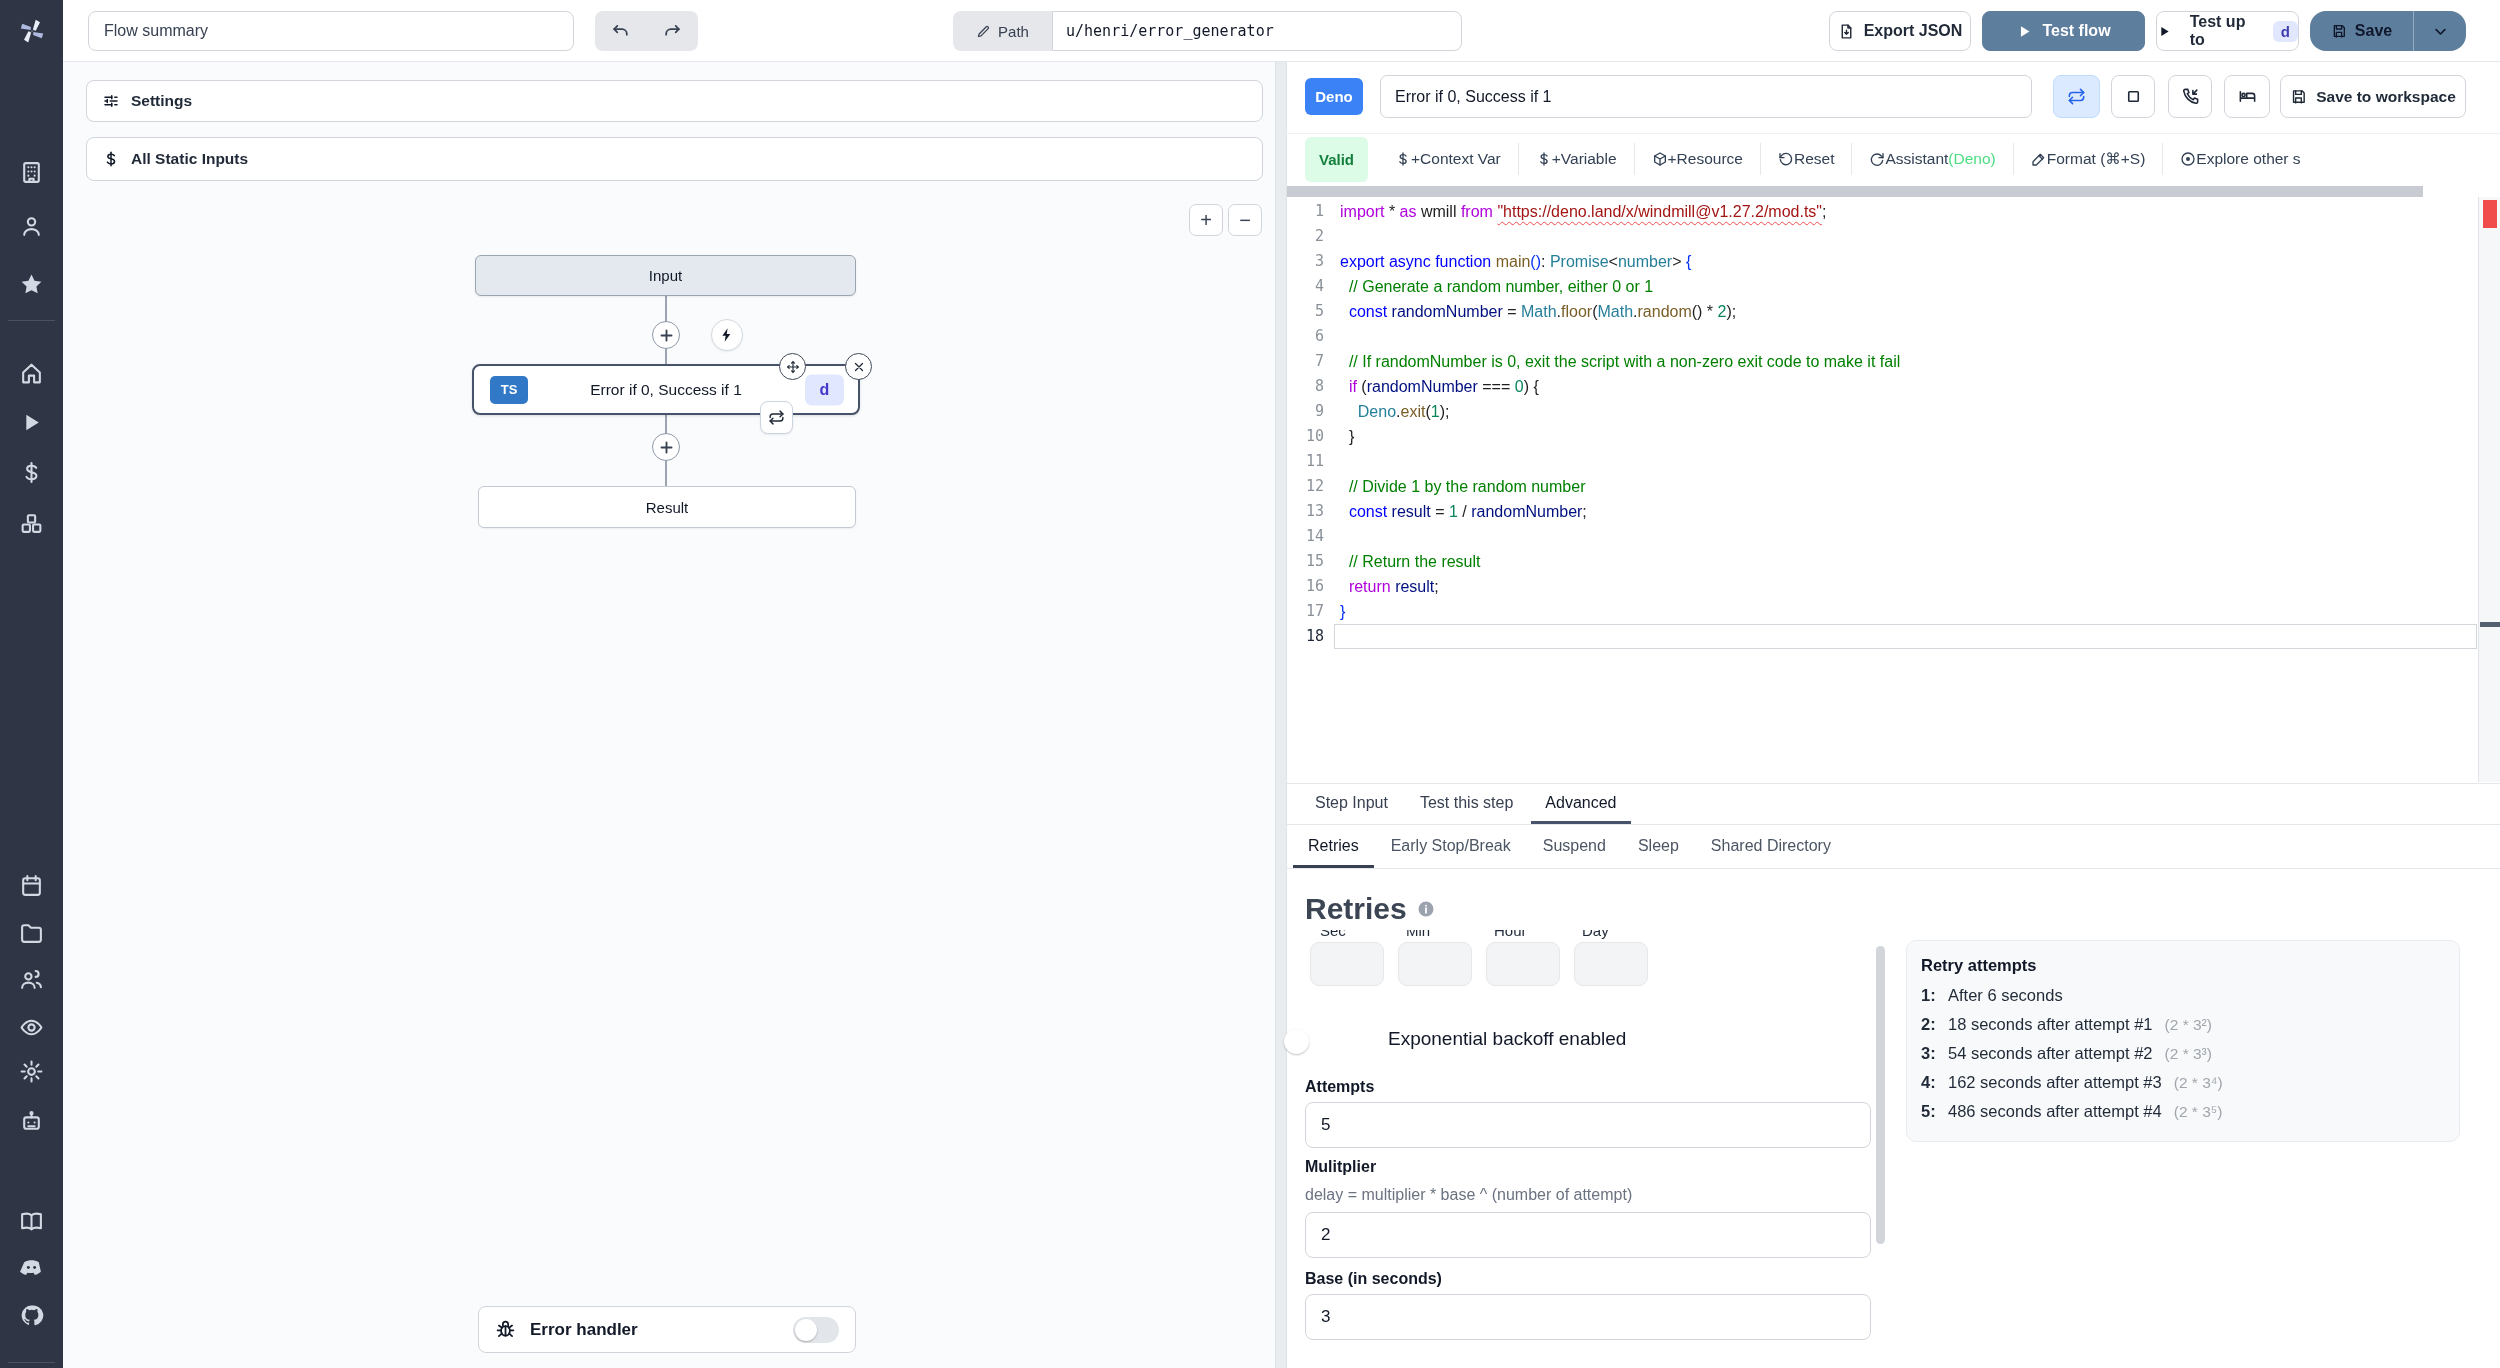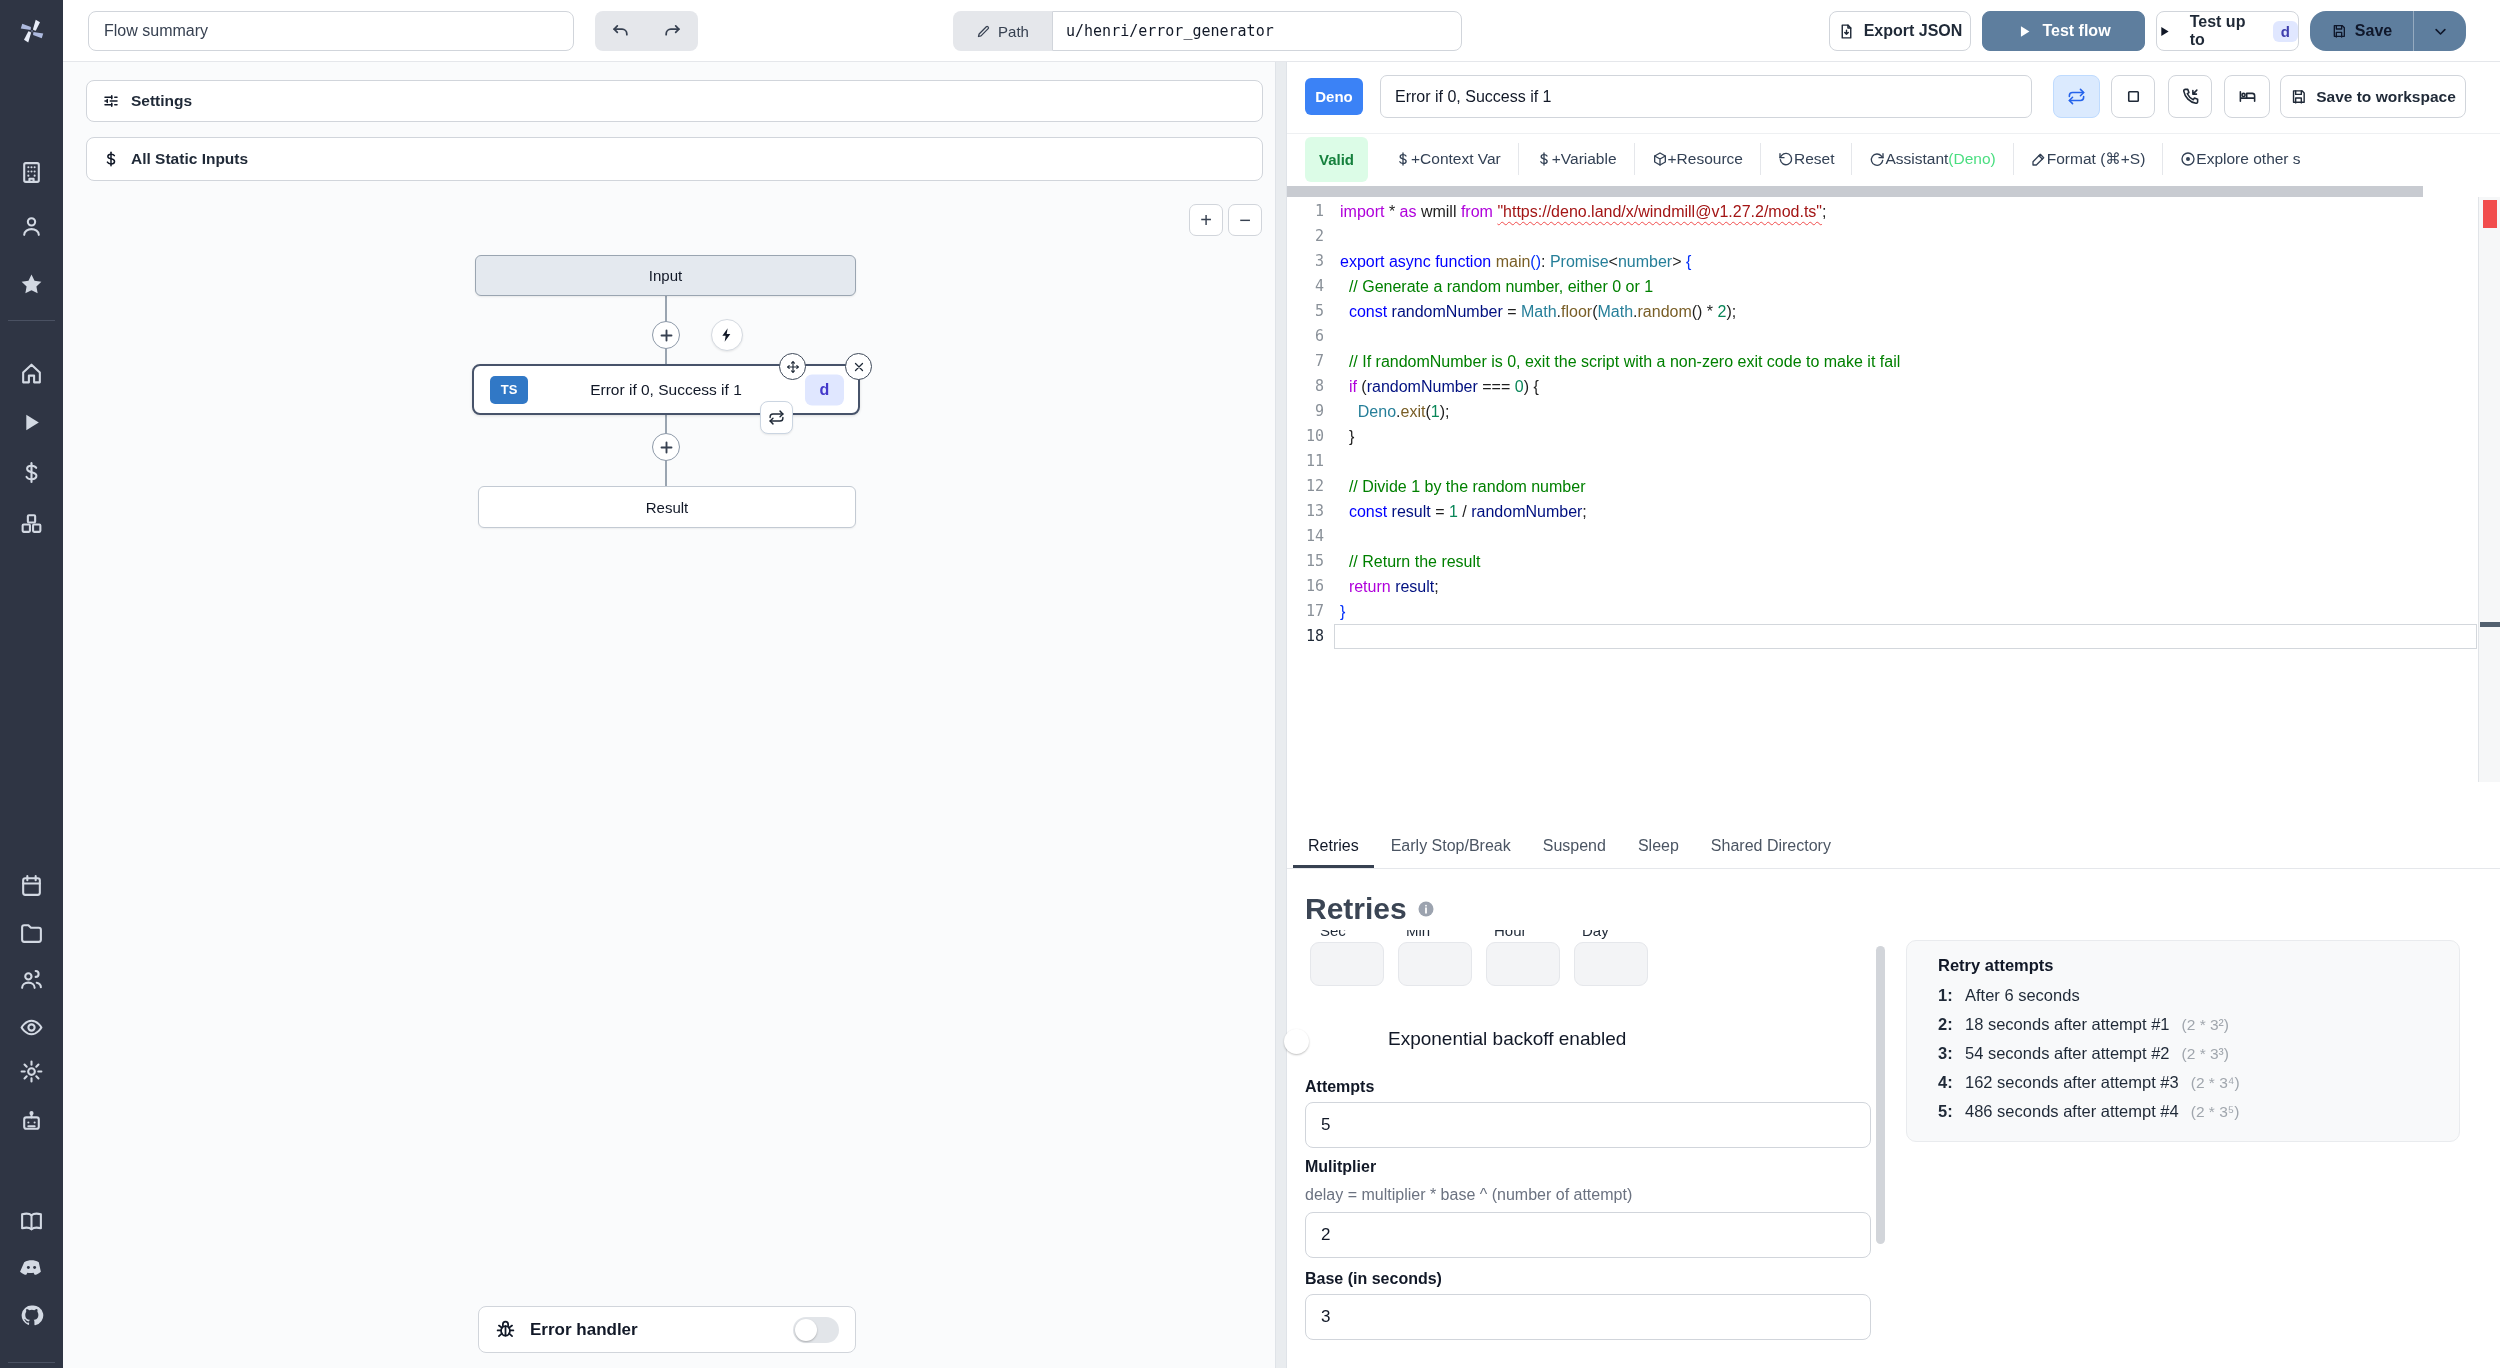--- a/index.html
+++ b/index.html
@@ -114,21 +114,21 @@
   .time-label { position:absolute; top:922px; font-size:15px; color:#1f2937; z-index:4; }
   .time-box { position:absolute; top:942px; width:74px; height:44px; background:#f3f4f6; border:1px solid #e5e7eb; border-radius:9px; }
   #backoff-toggle { left:1312px; top:1026px; width:56px; height:30px; background:#2563eb; }
   #backoff-toggle .knob { right:3px; width:25px; height:25px; top:2.5px; }
   #backoff-label { left:1388px; top:1028px; font-size:19px; color:#111827; }
   .form-label { position:absolute; left:1305px; font-size:16px; font-weight:700; color:#111827; }
   .form-help { position:absolute; left:1305px; font-size:16px; color:#6b7280; }
   .form-input { position:absolute; left:1305px; width:566px; height:46px; border:1px solid #d1d5db; border-radius:8px; background:#fff; font-size:17px; color:#111827; display:flex; align-items:center; padding:0 15px; }
   #retries-scrollbar { left:1876px; top:946px; width:9px; height:298px; background:#d2d5da; border-radius:5px; cursor:grab; }
 
-  #retry-panel { left:1906px; top:940px; width:554px; height:202px; background:#f8f9fa; border:1px solid #e9ebee; border-radius:10px; padding:15px 31px; }
+  #retry-panel { left:1906px; top:940px; width:554px; height:202px; background:#f8f9fa; border:1px solid #e9ebee; border-radius:10px; padding:15px 14px; }
   #retry-panel .rp-title { font-size:16.5px; font-weight:700; color:#111827; margin-bottom:11px; }
   .rp-item { display:flex; align-items:baseline; height:29px; font-size:16.5px; color:#1f2937; }
   .rp-item .rp-num { font-weight:700; width:27px; }
   .rp-item .rp-formula { color:#a0a6ad; font-size:15.5px; margin-left:12px; }
 </style>
 </head>
 <body>
 
 <div id="app">
 
@@ -530,20 +530,25 @@
     </div>
 
   <div id="drag-bar" class="abs"></div>
   <div id="gutter-bg" class="abs"></div>
   <div id="editor" class="abs"></div>
   <div id="cur-line-box" class="abs"></div>
   <div id="ovr-ruler" class="abs"></div>
   <div id="ovr-error" class="abs"></div>
   <div id="ovr-cursor" class="abs"></div>
 
+  <div id="tabs-row" class="abs">
+      <span class="tab">Step Input</span>
+      <span class="tab">Test this step</span>
+      <span class="tab active">Advanced</span>
+    </div>
   <div id="subtabs-row" class="abs">
       <span class="subtab active">Retries</span>
       <span class="subtab">Early Stop/Break</span>
       <span class="subtab">Suspend</span>
       <span class="subtab">Sleep</span>
       <span class="subtab">Shared Directory</span>
     </div>
 
   <div id="retries-heading" class="abs">
     <span class="rt-title">Retries</span>

